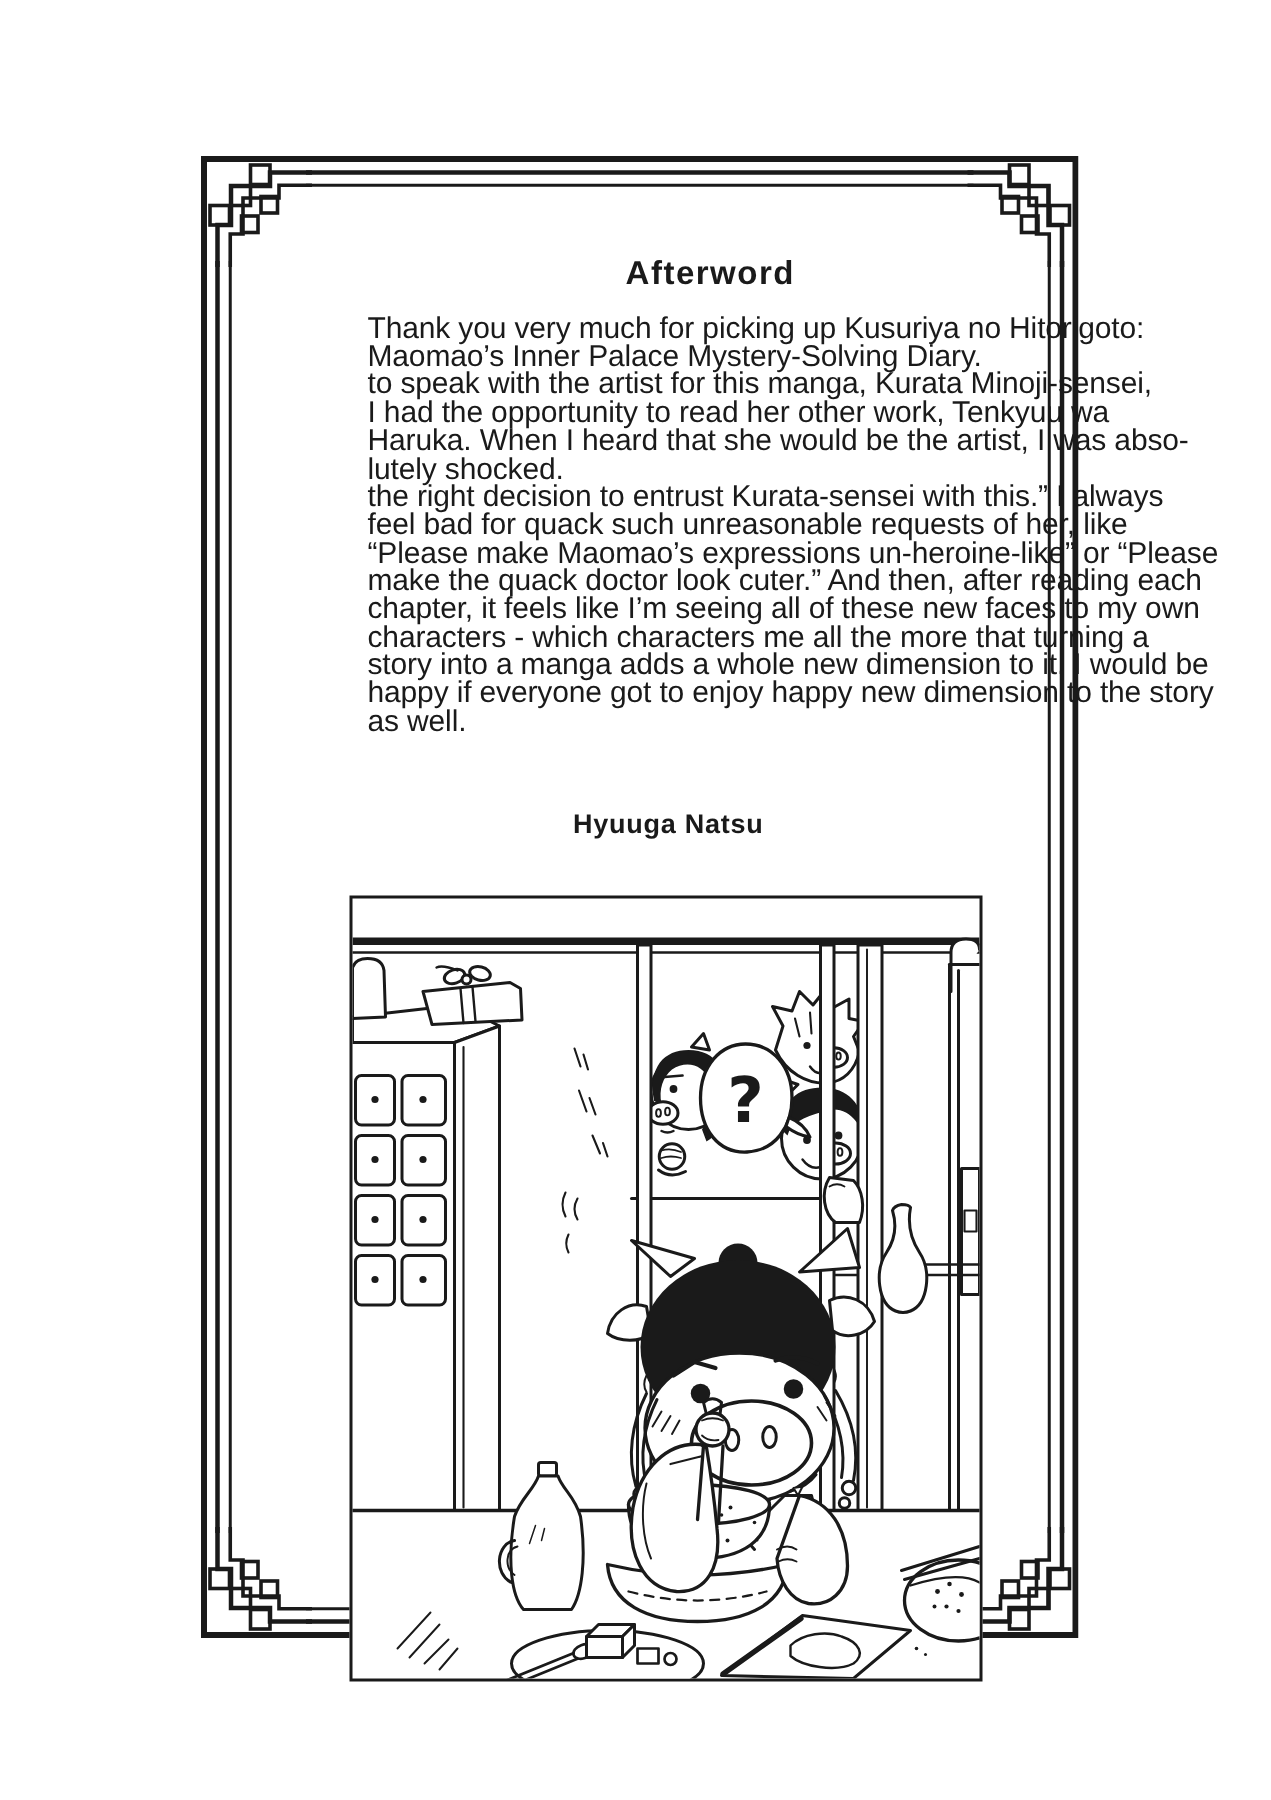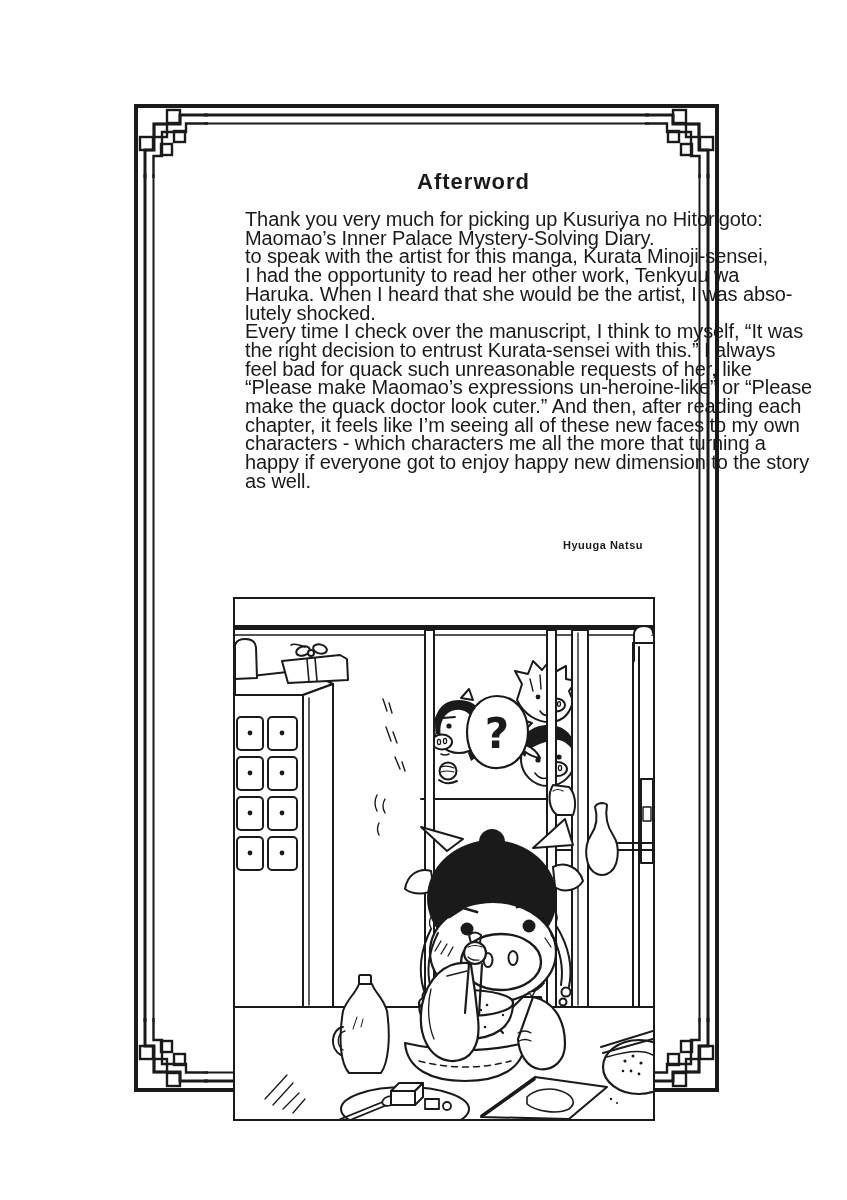--- a/index.html
+++ b/index.html
@@ -6,22 +6,22 @@
   :root{--ink:#1a1a1a;--paper:#ffffff;}
   .page{position:relative;width:847px;height:1200px;background:var(--paper);
         font-family:"Liberation Sans",sans-serif;color:var(--ink);overflow:hidden;}
   .frame-wrap{position:absolute;left:134px;top:104px;width:585px;height:988px;}
   .frame-wrap svg{display:block;color:var(--ink);}
   .title{position:absolute;left:134px;top:169px;width:585px;text-align:center;
          font-size:22px;letter-spacing:1px;font-weight:bold;margin-left:47px;}
   .bodytext{position:absolute;left:245px;top:210px;width:440px;
             font-size:20px;line-height:18.7px;letter-spacing:-0.1px;}
   .bodytext .ln{white-space:nowrap;}
-  .signature{position:absolute;left:214px;top:539px;width:429px;text-align:right;
-             font-size:11px;font-weight:bold;letter-spacing:0.5px;}
+  .signature{position:absolute;left:231px;top:539px;width:429px;text-align:center;
+             font-size:18px;font-weight:bold;letter-spacing:0.5px;}
   .panel{position:absolute;left:233px;top:597px;width:418px;height:520px;
          background:var(--paper);border:2px solid var(--ink);z-index:5;}
   .panel svg{display:block;color:var(--ink);}
 </style>
 </head>
 <body>
 
 <div class="page">
 
   <div class="frame-wrap">
@@ -50,27 +50,27 @@
 
   <div class="title">Afterword</div>
 
   <div class="bodytext">
     <div class="ln">Thank you very much for picking up Kusuriya no Hitorigoto:</div>
     <div class="ln">Maomao’s Inner Palace Mystery-Solving Diary.</div>
     <div class="ln">to speak with the artist for this manga, Kurata Minoji-sensei,</div>
     <div class="ln">I had the opportunity to read her other work, Tenkyuu wa</div>
     <div class="ln">Haruka. When I heard that she would be the artist, I was abso-</div>
     <div class="ln">lutely shocked.</div>
-    <div class="ln">Every time I check over the manuscript, I think to myself, “It was</div>
     <div class="ln">the right decision to entrust Kurata-sensei with this.” I always</div>
     <div class="ln">feel bad for quack such unreasonable requests of her, like</div>
     <div class="ln">“Please make Maomao’s expressions un-heroine-like” or “Please</div>
     <div class="ln">make the quack doctor look cuter.” And then, after reading each</div>
     <div class="ln">chapter, it feels like I’m seeing all of these new faces to my own</div>
     <div class="ln">characters - which characters me all the more that turning a</div>
+    <div class="ln">story into a manga adds a whole new dimension to it. I would be</div>
     <div class="ln">happy if everyone got to enjoy happy new dimension to the story</div>
     <div class="ln">as well.</div>
   </div>
 
   <div class="signature">Hyuuga Natsu</div>
 
   <div class="panel">
     <svg width="418" height="520" viewBox="0 0 418 520" stroke-linecap="round" stroke-linejoin="round">
 
       <g>

